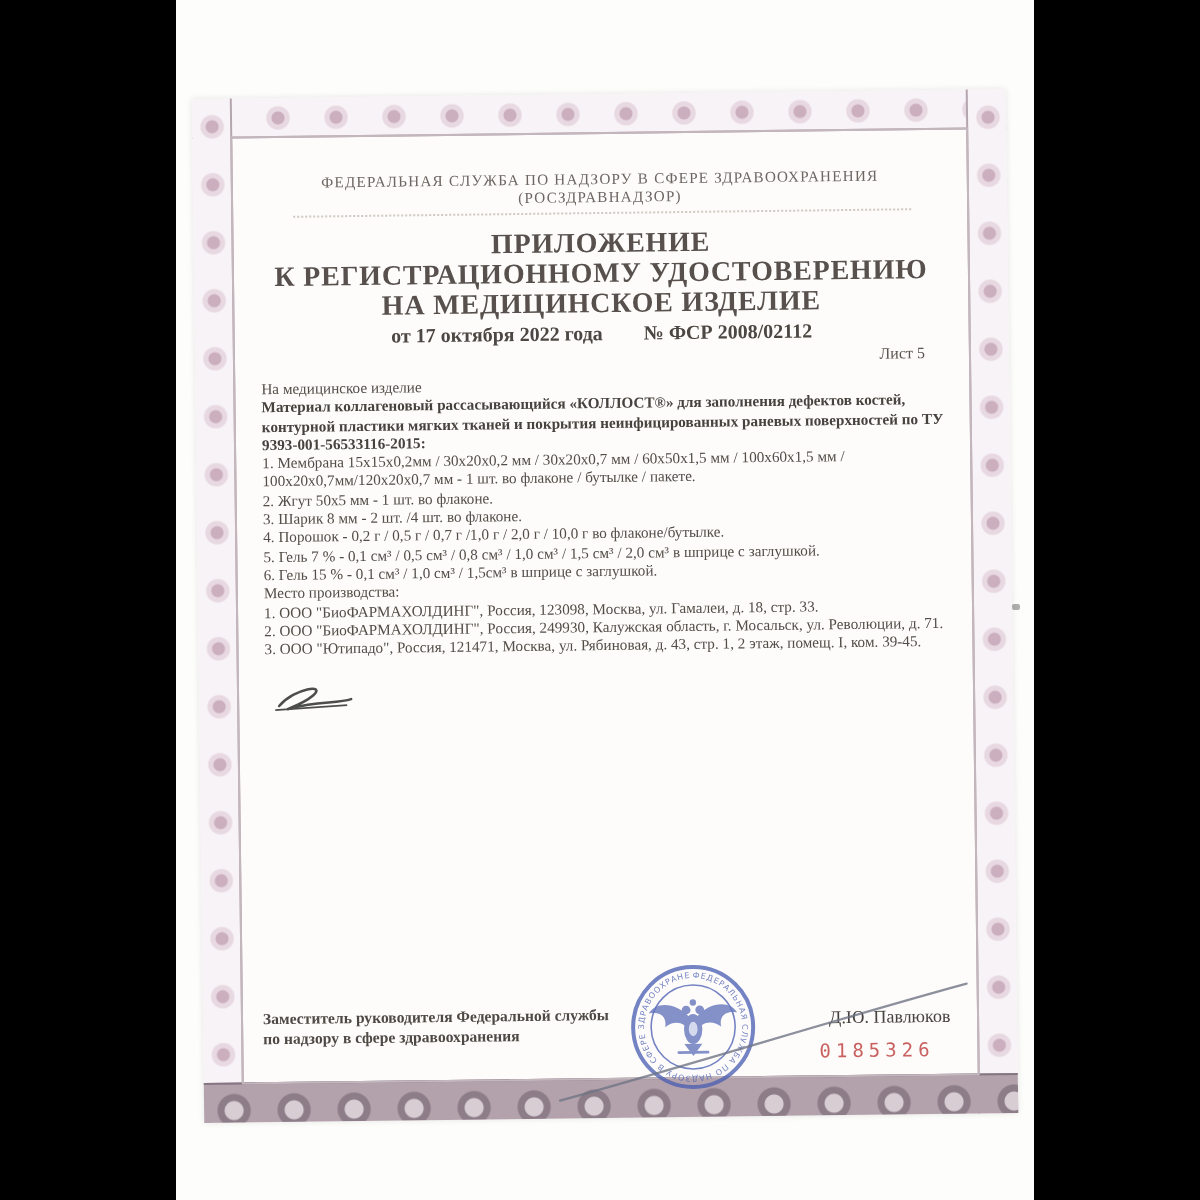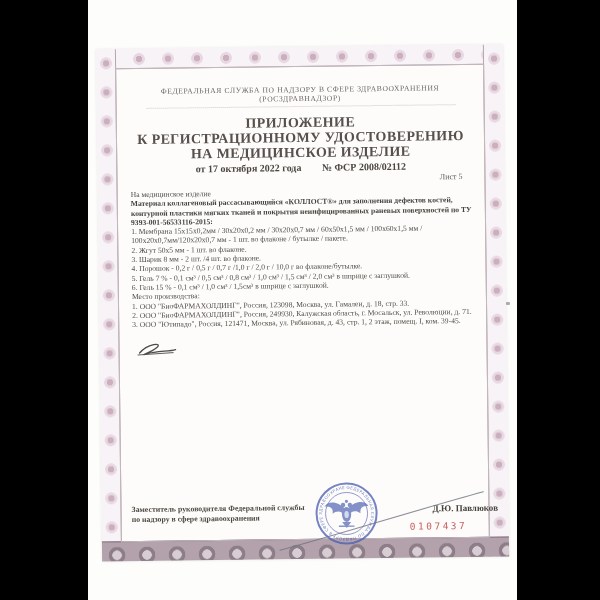--- a/index.html
+++ b/index.html
@@ -50,21 +50,21 @@
   .body-text .intro{margin:0;}
   .body-text .desc{margin:0;font-weight:bold;color:#46423e;}
   .body-text .item{margin:0;}
   .body-text .prod-head{margin:0;}
   .body-text .site{margin:0;}
 
   .squiggle{position:absolute;left:16px;top:272px;width:44px;height:18px;}
 
   .sign-row{position:absolute;left:10px;top:436px;width:352px;font-size:7.8px;font-weight:bold;
             color:#4e4944;line-height:10px;}
-  .official-name{position:absolute;left:311px;top:438px;font-size:9px;font-weight:bold;color:#46423e;white-space:nowrap;}
+  .official-name{position:absolute;left:293px;top:438px;font-size:9px;font-weight:normal;color:#46423e;white-space:nowrap;}
   .serial{position:absolute;left:288px;top:455px;font-family:"DejaVu Sans Mono",monospace;
           font-size:9.5px;letter-spacing:2.5px;color:#c96161;}
 
   .stamp{position:absolute;left:190px;top:412px;width:70px;height:70px;opacity:.85;}
   .pen-stroke{position:absolute;left:150px;top:405px;width:220px;height:80px;pointer-events:none;}
 </style>
 </head>
 <body>
 
 <div class="black-band left"></div>
@@ -113,21 +113,21 @@
     <svg class="squiggle" viewBox="0 0 44 18">
       <path d="M4,12 C12,3 28,1 21,7 C15,12 3,15 11,13 C22,10 34,11 40,9" fill="none" stroke="#4d4d4d" stroke-width="1.3" stroke-linecap="round"></path>
       <path d="M2,14 L38,12" fill="none" stroke="#4d4d4d" stroke-width="0.9"></path>
     </svg>
 
     <div class="sign-row">
       <div>Заместитель руководителя Федеральной службы</div>
       <div>по надзору в сфере здравоохранения</div>
     </div>
     <div class="official-name">Д.Ю. Павлюков</div>
-    <div class="serial">0107437</div>
+    <div class="serial">0185326</div>
 
     <svg class="stamp" viewBox="0 0 70 70">
       <g stroke="#4b5fb3" fill="none" opacity="0.9">
         <circle cx="35" cy="35" r="30" stroke-width="2"></circle>
         <circle cx="35" cy="35" r="21" stroke-width="0.8"></circle>
       </g>
       <path id="stamp-ring" d="M35,10.5 a24.5,24.5 0 1,1 -0.02,0 z" fill="none"></path>
       <text font-size="4" fill="#4b5fb3" letter-spacing="0.4" font-family="DejaVu Sans, sans-serif" opacity="0.9">
         <textPath href="#stamp-ring">ФЕДЕРАЛЬНАЯ СЛУЖБА ПО НАДЗОРУ В СФЕРЕ ЗДРАВООХРАНЕНИЯ • РОСЗДРАВНАДЗОР •</textPath>
       </text>

